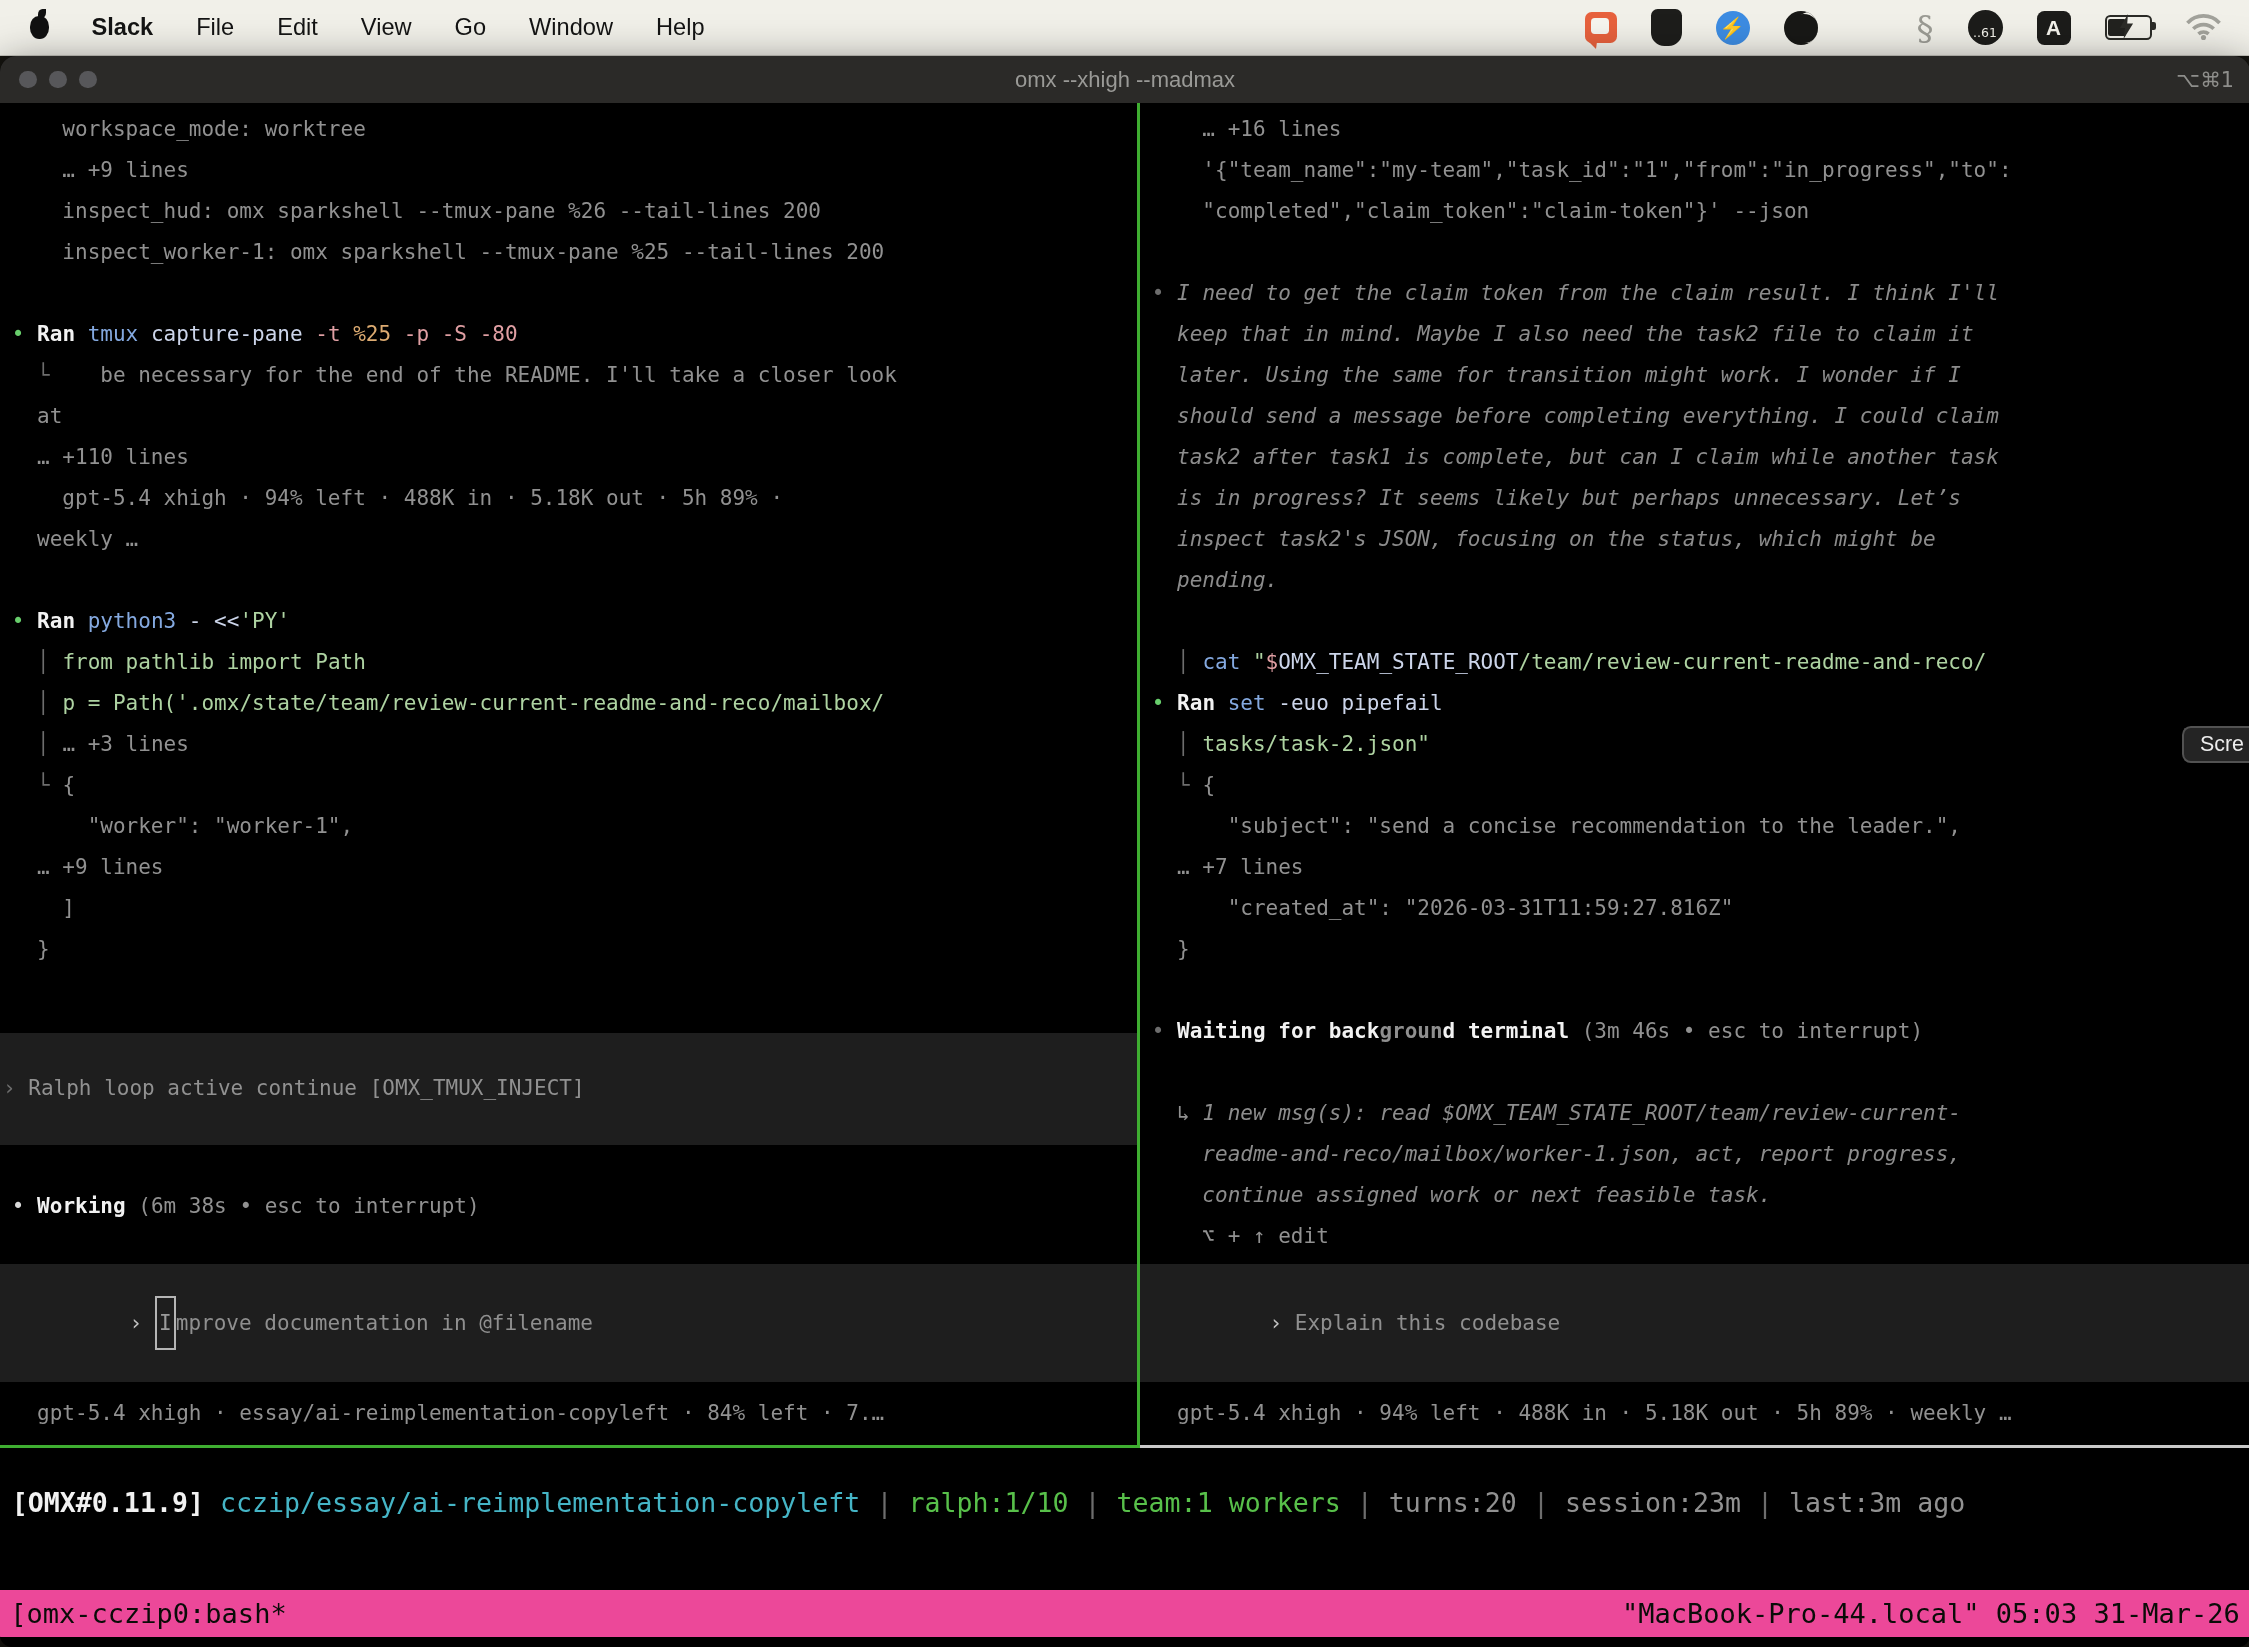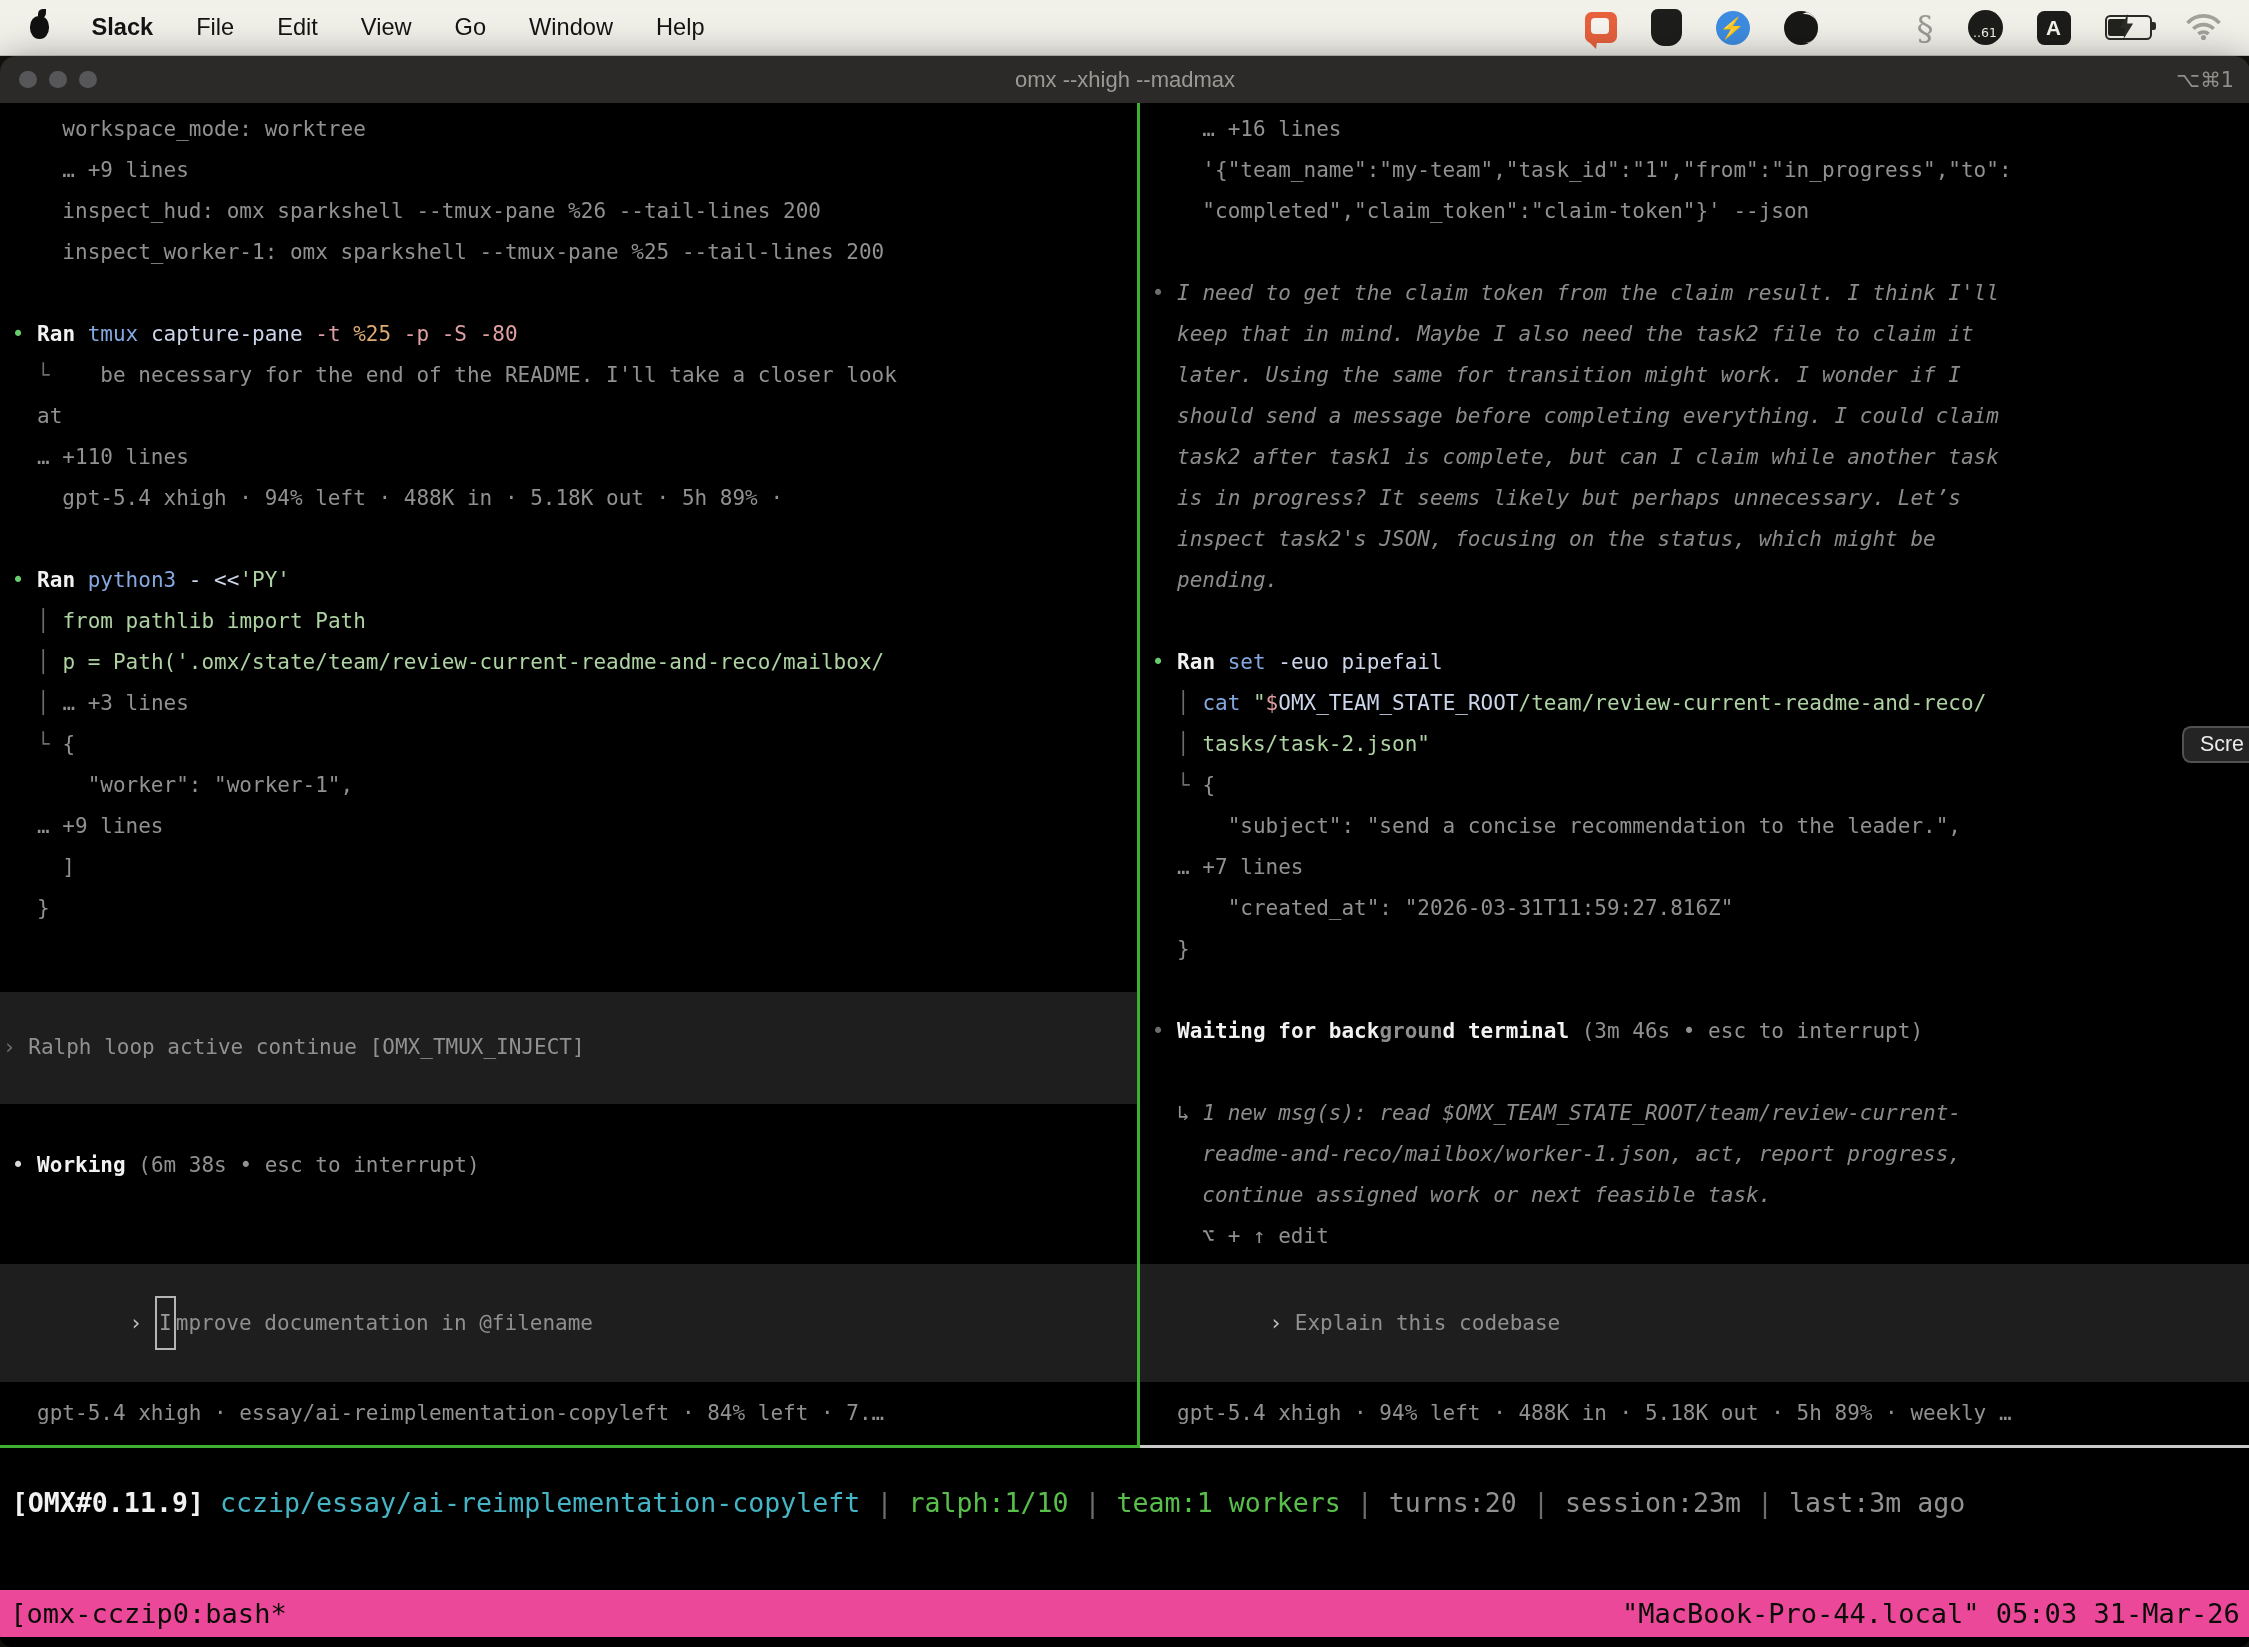--- a/index.html
+++ b/index.html
@@ -169,20 +169,21 @@
           <div class="term-line"><span class="c-gray">    workspace_mode: worktree</span></div>
           <div class="term-line"><span class="c-gray">    … +9 lines</span></div>
           <div class="term-line"><span class="c-gray">    inspect_hud: omx sparkshell --tmux-pane %26 --tail-lines 200</span></div>
           <div class="term-line"><span class="c-gray">    inspect_worker-1: omx sparkshell --tmux-pane %25 --tail-lines 200</span></div>
           <div class="term-line"> </div>
           <div class="term-line"><span class="c-grn">• </span><span class="c-bold">Ran </span><span class="c-blue">tmux </span><span class="c-lav">capture-pane </span><span class="c-pink">-t </span><span class="c-orange">%25 </span><span class="c-pink">-p -S -80</span></div>
           <div class="term-line"><span class="c-dim">  └</span><span class="c-gray">    be necessary for the end of the README. I'll take a closer look</span></div>
           <div class="term-line"><span class="c-gray">  at</span></div>
           <div class="term-line"><span class="c-gray">  … +110 lines</span></div>
           <div class="term-line"><span class="c-gray">    gpt-5.4 xhigh · 94% left · 488K in · 5.18K out · 5h 89% ·</span></div>
+          <div class="term-line"><span class="c-gray">  weekly …</span></div>
           <div class="term-line"> </div>
           <div class="term-line"><span class="c-grn">• </span><span class="c-bold">Ran </span><span class="c-blue">python3 </span><span class="c-lav">- &lt;&lt;</span><span class="c-str">'PY'</span></div>
           <div class="term-line"><span class="c-dim">  │ </span><span class="c-str">from pathlib import Path</span></div>
           <div class="term-line"><span class="c-dim">  │ </span><span class="c-str">p = Path('.omx/state/team/review-current-readme-and-reco/mailbox/</span></div>
           <div class="term-line"><span class="c-dim">  │ </span><span class="c-gray">… +3 lines</span></div>
           <div class="term-line"><span class="c-dim">  └ </span><span class="c-gray">{</span></div>
           <div class="term-line"><span class="c-gray">      "worker": "worker-1",</span></div>
           <div class="term-line"><span class="c-gray">  … +9 lines</span></div>
           <div class="term-line"><span class="c-gray">    ]</span></div>
           <div class="term-line"><span class="c-gray">  }</span></div>
@@ -216,22 +217,22 @@
           <div class="term-line"> </div>
           <div class="term-line"><span class="c-dim">• </span><span class="c-it">I need to get the claim token from the claim result. I think I'll</span></div>
           <div class="term-line"><span class="c-it">  keep that in mind. Maybe I also need the task2 file to claim it</span></div>
           <div class="term-line"><span class="c-it">  later. Using the same for transition might work. I wonder if I</span></div>
           <div class="term-line"><span class="c-it">  should send a message before completing everything. I could claim</span></div>
           <div class="term-line"><span class="c-it">  task2 after task1 is complete, but can I claim while another task</span></div>
           <div class="term-line"><span class="c-it">  is in progress? It seems likely but perhaps unnecessary. Let’s</span></div>
           <div class="term-line"><span class="c-it">  inspect task2's JSON, focusing on the status, which might be</span></div>
           <div class="term-line"><span class="c-it">  pending.</span></div>
           <div class="term-line"> </div>
+          <div class="term-line"><span class="c-dim">  │ </span><span class="c-blue">cat </span><span class="c-str">"</span><span class="c-pink">$</span><span class="c-lav">OMX_TEAM_STATE_ROOT</span><span class="c-str">/team/review-current-readme-and-reco/</span></div>
           <div class="term-line"><span class="c-grn">• </span><span class="c-bold">Ran </span><span class="c-blue">set </span><span class="c-lav">-euo pipefail</span></div>
-          <div class="term-line"><span class="c-dim">  │ </span><span class="c-blue">cat </span><span class="c-str">"</span><span class="c-pink">$</span><span class="c-lav">OMX_TEAM_STATE_ROOT</span><span class="c-str">/team/review-current-readme-and-reco/</span></div>
           <div class="term-line"><span class="c-dim">  │ </span><span class="c-str">tasks/task-2.json"</span></div>
           <div class="term-line"><span class="c-dim">  └ </span><span class="c-gray">{</span></div>
           <div class="term-line"><span class="c-gray">      "subject": "send a concise recommendation to the leader.",</span></div>
           <div class="term-line"><span class="c-gray">  … +7 lines</span></div>
           <div class="term-line"><span class="c-gray">      "created_at": "2026-03-31T11:59:27.816Z"</span></div>
           <div class="term-line"><span class="c-gray">  }</span></div>
           <div class="term-line"> </div>
           <div class="term-line"><span class="c-dim">• </span><span class="c-bold">Waiting for back</span><span class="c-shim">groun</span><span class="c-bold">d terminal </span><span class="c-gray">(3m 46s • esc to interrupt)</span></div>
           <div class="term-line"> </div>
           <div class="term-line"><span class="c-gray">  ↳ </span><span class="c-it">1 new msg(s): read $OMX_TEAM_STATE_ROOT/team/review-current-</span></div>

